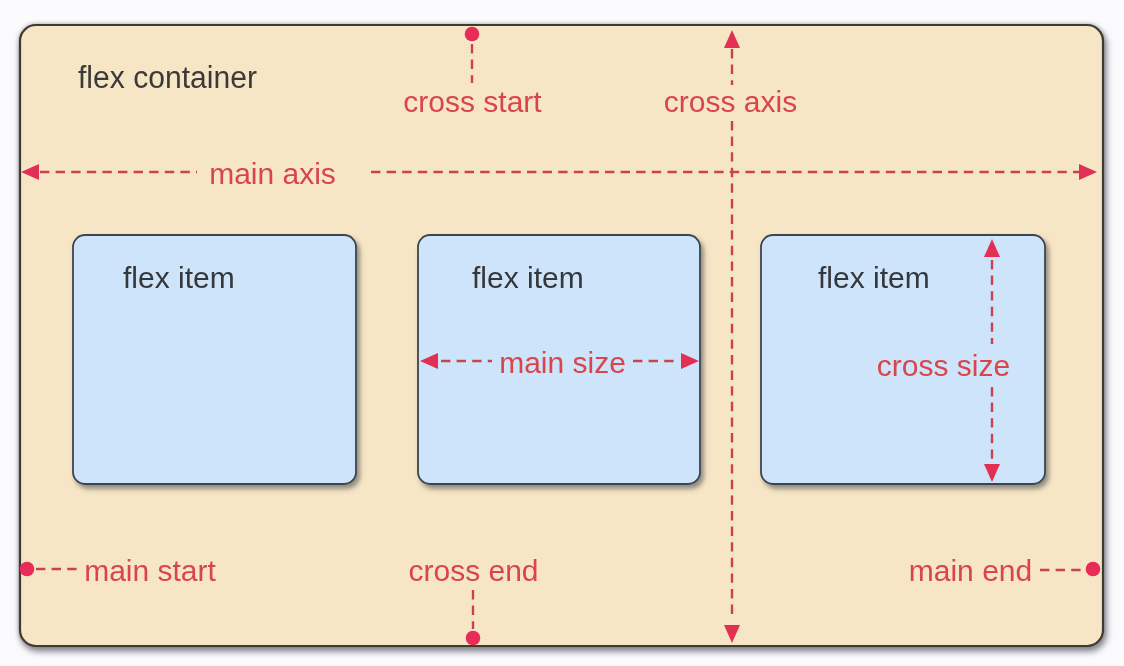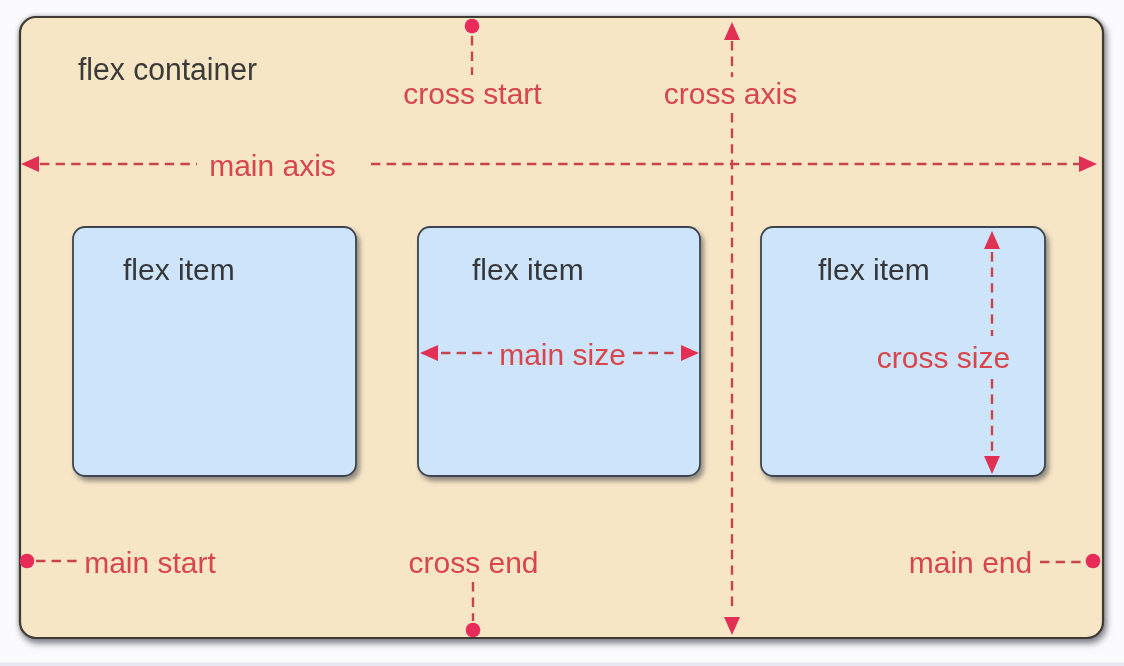--- a/index.html
+++ b/index.html
@@ -1,18 +1,18 @@
 <!DOCTYPE html>
 <html><head>
 <meta charset="utf-8">
 <style>
   html,body{margin:0;padding:0;}
   body{width:1124px;height:666px;background:#fbfbfd;overflow:hidden;
        font-family:"Liberation Sans", sans-serif;}
-  #stage{position:relative;width:1124px;height:540px;filter:blur(0.6px);}
+  #stage{position:relative;width:1124px;height:540px;filter:blur(0.6px);margin-top:8px;}
   svg{position:absolute;left:0;top:0;}
 </style>
 </head>
 <body>
 <div id="stage">
 <svg width="1124" height="666" viewBox="0 0 1124 666">
 
   <rect x="0" y="662.5" width="1124" height="3.5" fill="#e7e9f0"></rect>
 
   <g style="filter:drop-shadow(2px 4px 3px rgba(88,88,100,.62)) drop-shadow(0px 0px 2px rgba(115,118,132,.6))">

